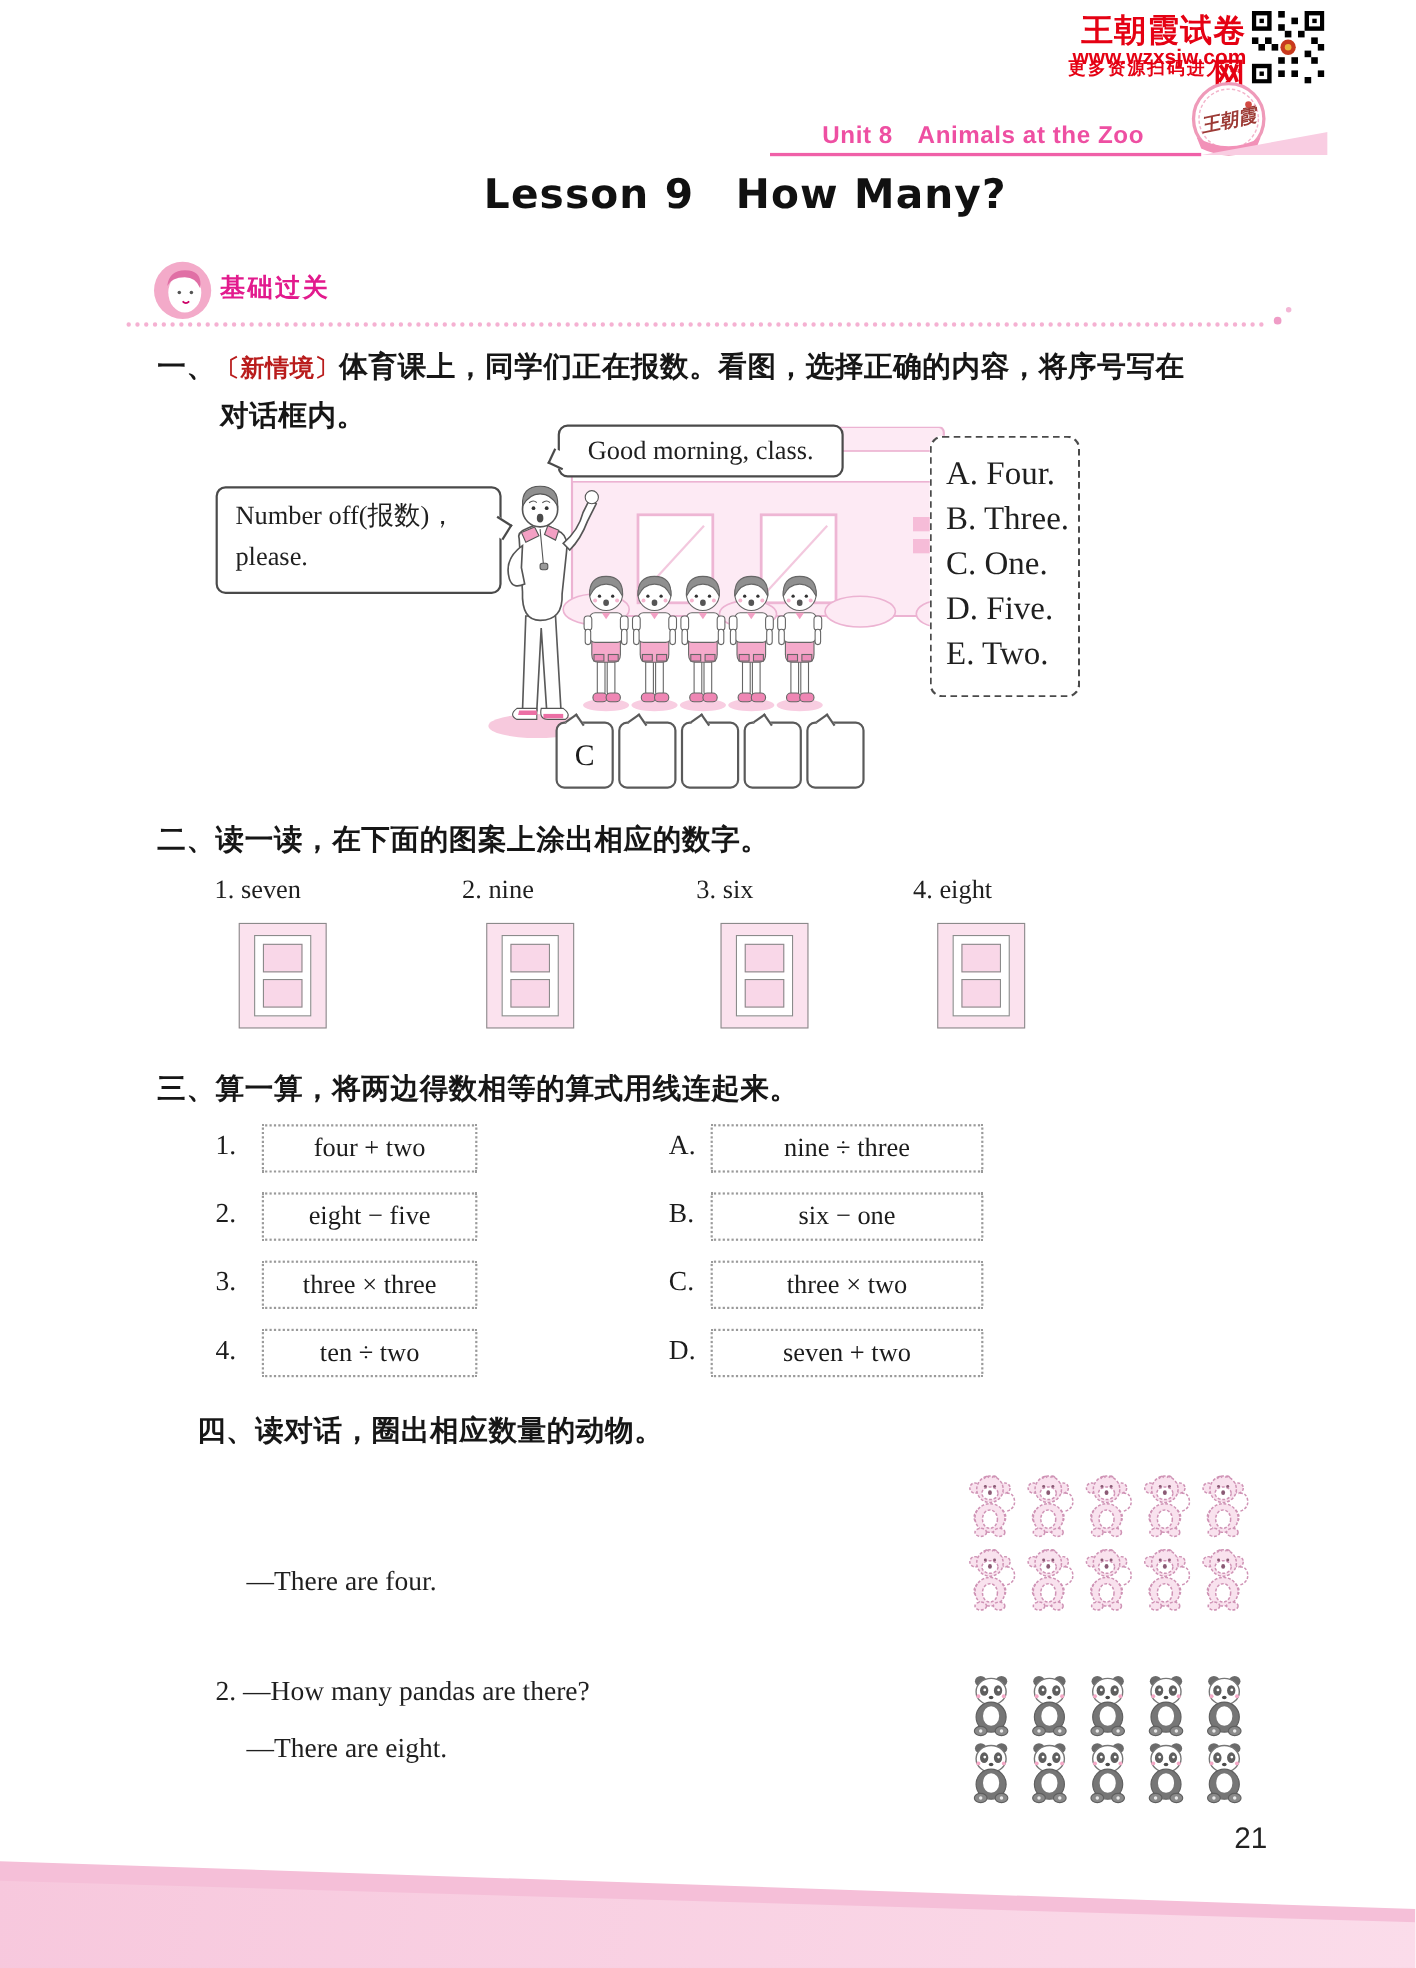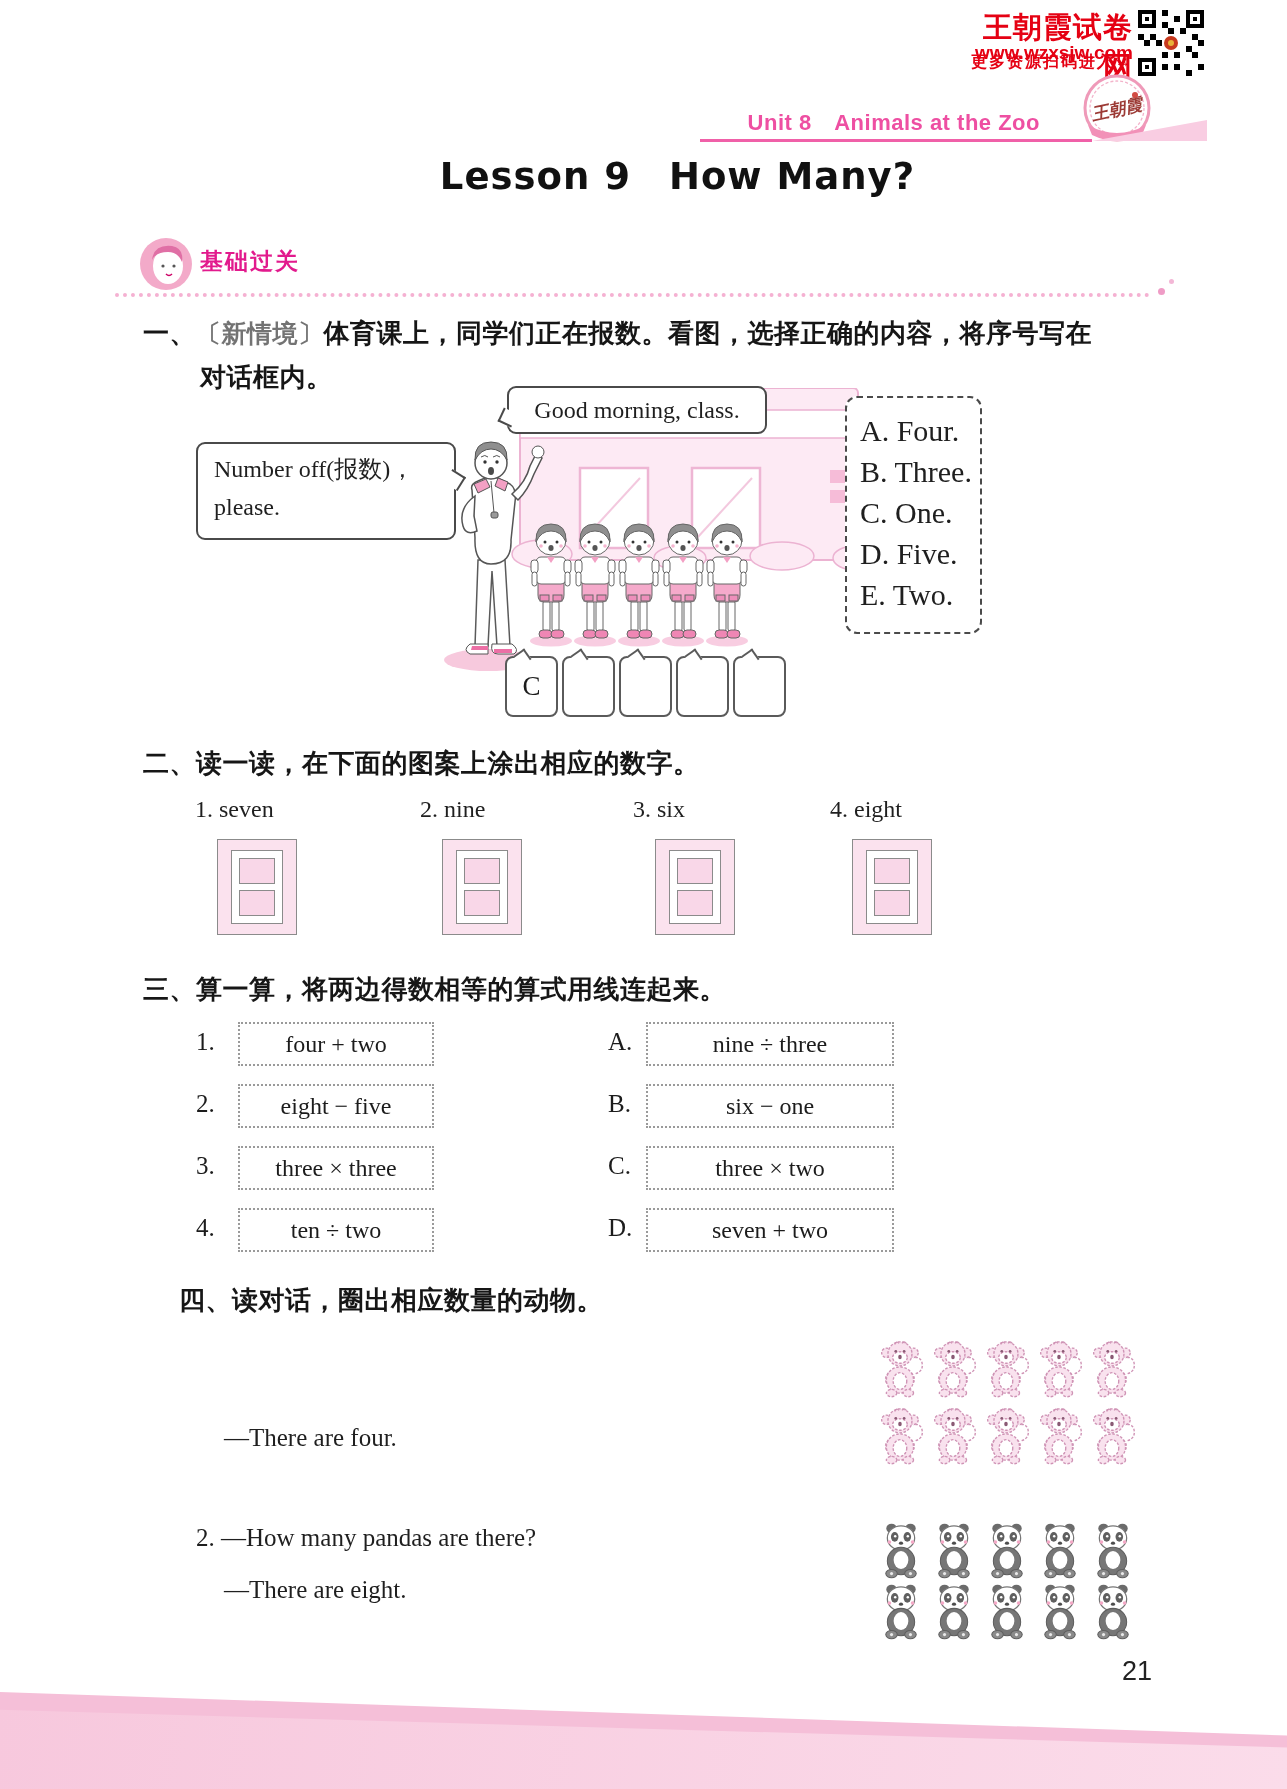--- a/index.html
+++ b/index.html
@@ -21,21 +21,21 @@
                 font-family:"DejaVu Sans",sans-serif;letter-spacing:1px;}
   
   .badge-icon{left:138px;top:236px;}
   .badge-label{left:200px;top:246px;font-size:23px;font-weight:700;color:#e21a8d;letter-spacing:2px;}
   .dotline{left:115px;top:293px;width:1035px;border-bottom:4px dotted #f5b1d2;}
   .dot1{left:1158px;top:288px;width:7px;height:7px;border-radius:50%;background:#ef9cc6;}
   .dot2{left:1169px;top:279px;width:5px;height:5px;border-radius:50%;background:#f3b7d6;}
   
   .cn{font-size:26px;font-weight:700;color:#161616;letter-spacing:.5px;}
   .s1-l1{left:143px;top:316px;white-space:nowrap;}
-  .tag{color:#737373;font-size:25px;text-align:center;}
+  .tag{color:#b91c1c;font-size:22px;text-align:center;}
   .s1-l2{left:200px;top:360px;}
   .s2-h{left:143px;top:746px;}
   .s3-h{left:143px;top:972px;}
   .s4-h{left:143px;top:1283px;margin-left:36px;}
   
   .serif{font-family:"Liberation Serif",serif;color:#1f1f1f;}
   
   .scene{left:430px;top:388px;}
   .bubble{background:#fff;border:2px solid #4a4a4a;border-radius:9px;z-index:5;}
   .bubble-top{left:507px;top:386px;width:256px;height:44px;display:flex;align-items:center;justify-content:center;

